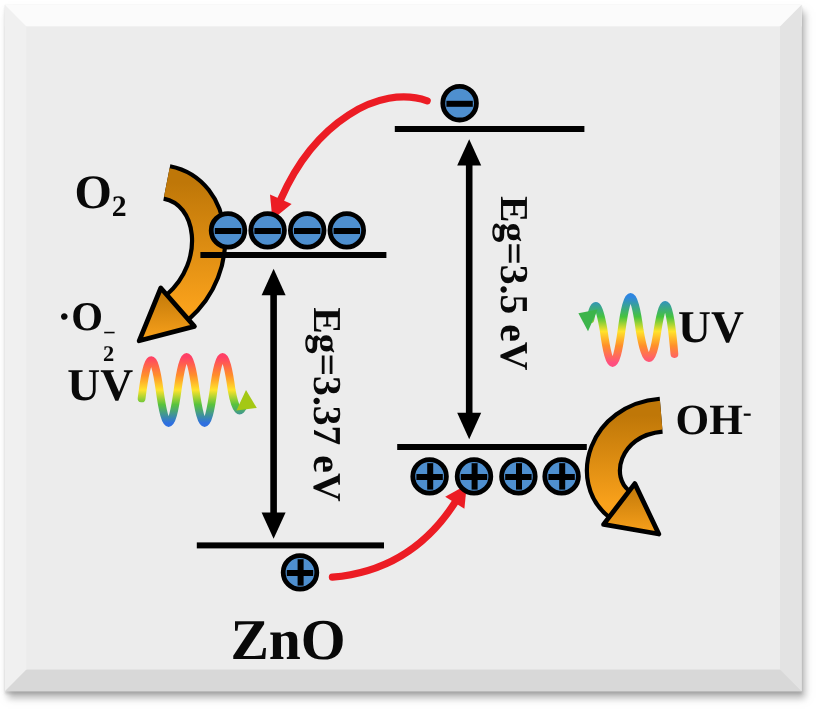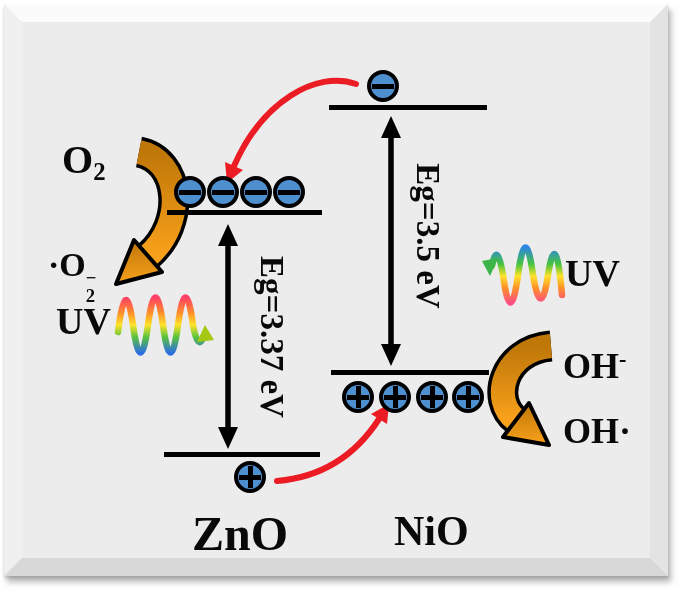--- a/index.html
+++ b/index.html
@@ -17,21 +17,21 @@
   .lbl{position:absolute;font-weight:bold;color:#090909;white-space:nowrap;line-height:1;}
   .lbl sub{font-size:0.62em;vertical-align:-0.28em;}
   .lbl sup{font-size:0.62em;vertical-align:0.5em;}
   .stack{display:inline-flex;flex-direction:column;align-items:flex-start;vertical-align:-0.42em;
          font-size:0.55em;line-height:0.95;}
   .rot{transform:translate(-50%,-50%) rotate(90deg);transform-origin:center;}
   .o2-label{left:62px;top:140px;font-size:40px;}
   .superoxide-label{left:48px;top:248px;font-size:34px;}
   .uv-left{left:56px;top:302px;font-size:38px;}
   .uv-right{left:565px;top:254px;font-size:38px;}
-  .oh-minus{left:563px;top:332px;font-size:36px;margin-top:16px;}
+  .oh-minus{left:563px;top:332px;font-size:36px;}
   .oh-radical{left:563px;top:413px;font-size:36px;}
   .zno-label{left:192px;top:510px;font-size:48px;}
   .nio-label{left:394px;top:510px;font-size:42px;}
   .eg-zno{left:271px;top:337px;font-size:33px;}
   .eg-nio{left:427px;top:236px;font-size:33px;}
 </style>
 </head>
 <body>
 
 <div class="canvas">
@@ -135,21 +135,19 @@
           <span>2</span>
         </span>
     </div>
 
     <div class="lbl uv-left">UV</div>
     <div class="lbl uv-right">UV</div>
 
     <div class="lbl oh-minus">
       <span>OH</span><sup>-</sup>
     </div>
-    <div class="lbl oh-radical">OH·</div>
 
     <div class="lbl rot eg-zno">Eg=3.37 eV</div>
     <div class="lbl rot eg-nio">Eg=3.5 eV</div>
 
     <div class="lbl zno-label">ZnO</div>
-    <div class="lbl nio-label">NiO</div>
   </div>
 </div>
 
 </body></html>

